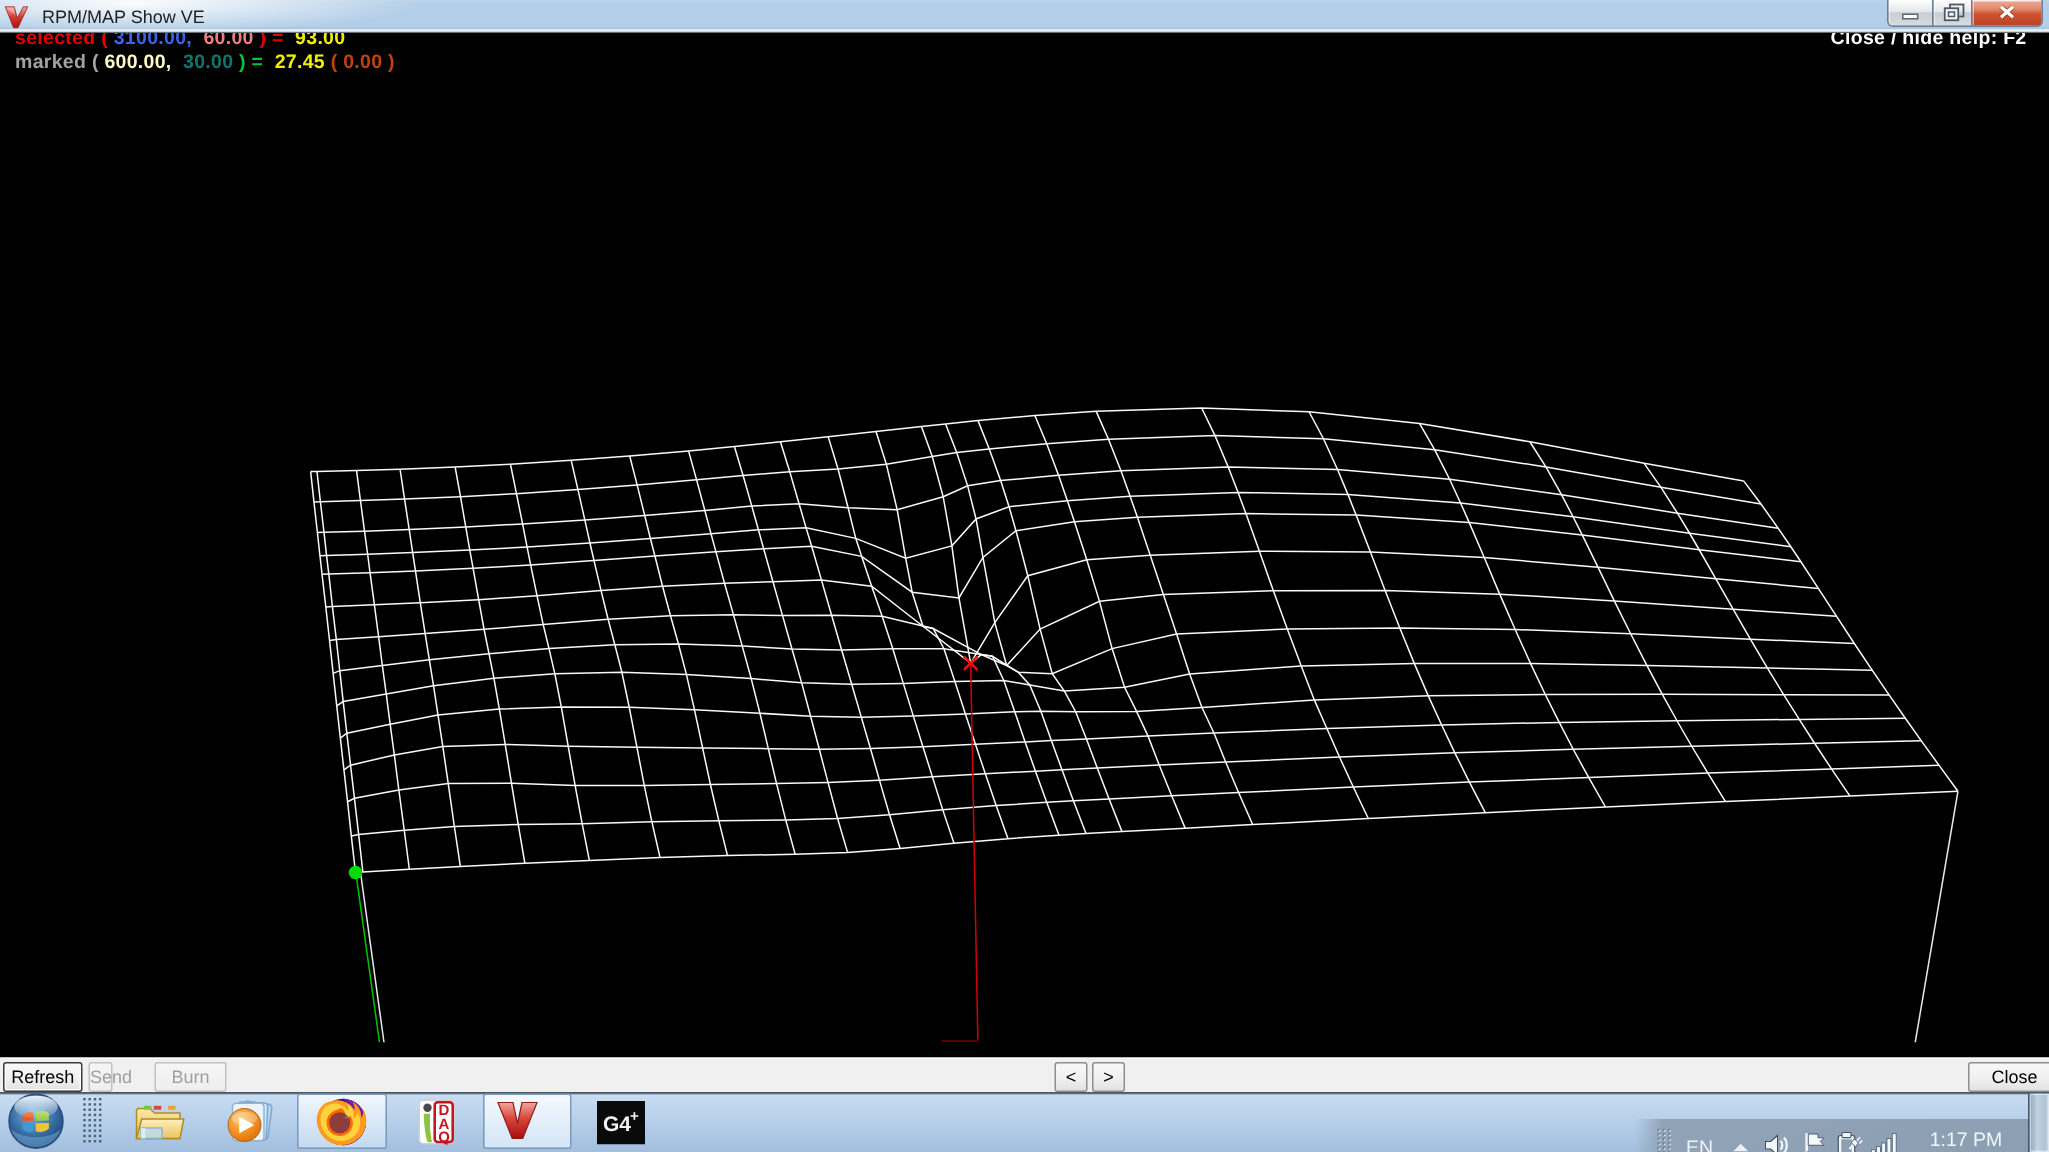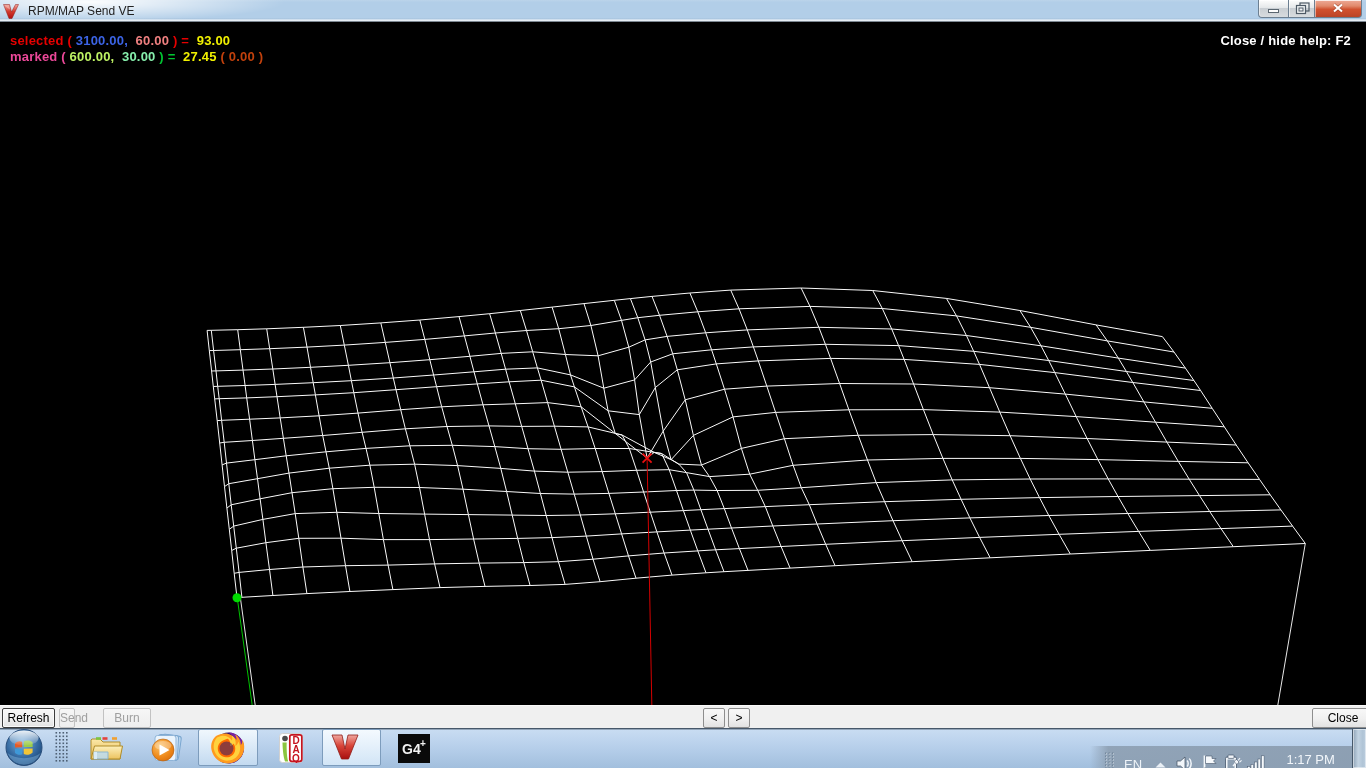--- a/index.html
+++ b/index.html
@@ -9,21 +9,21 @@
   background:radial-gradient(ellipse 260px 26px at 90px 2px, rgba(255,255,255,0.95), rgba(255,255,255,0) 75%); }
 #titletext { position:absolute; left:28px; top:4px; font-size:12px; color:#222; }
 #winbtns { position:absolute; top:0; right:4px; width:104px; height:18px; }
 .wb { position:absolute; top:0; height:18px; border:1px solid #6c7f91; border-top:none;
   background:linear-gradient(#fdfdfd 0%,#e5e8ea 45%,#c9ced3 50%,#d8dcdf 100%);
   box-shadow:inset 0 1px 0 rgba(255,255,255,0.8), inset 1px 0 0 rgba(255,255,255,0.5); }
 #wb-min { left:0; width:31px; border-radius:0 0 0 4px; }
 #wb-max { left:30px; width:27px; }
 #wb-close { left:56px; width:48px; border-radius:0 0 4px 0;
   background:linear-gradient(#eeaa97 0%,#e18a6c 35%,#d0512f 55%,#c64a2b 80%,#b84427 100%); }
-#client { position:absolute; top:28px; left:0; width:1358px; height:683px; background:#000; }
+#client { position:absolute; top:12px; left:0; width:1358px; height:683px; background:#000; }
 .ovl { position:absolute; font-size:13px; font-weight:bold; white-space:pre; letter-spacing:0.2px; }
 #toolbar { position:absolute; top:705px; left:0; width:1366px; height:24px;
   background:#f0f0f0; border-top:1px solid #fafafa; }
 .tbtn { position:absolute; top:2px; height:20px; font-size:12px; text-align:center;
   border:1px solid #8e8e8e; border-radius:2px; color:#000;
   background:linear-gradient(#f8f8f8 0%,#f0f0f0 55%,#e2e2e2 100%); line-height:18px; }
 .tbtn.dis { color:#9f9f9f; border-color:#c2c2c2;
   background:linear-gradient(#f6f6f6,#eeeeee); }
 .tbtn.focus { border-color:#3c3c3c; box-shadow:inset 0 0 0 1px #fafafa; }
 #taskbar { position:absolute; top:728px; left:0; width:1366px; height:40px;
@@ -83,37 +83,37 @@
 <line x1="240.5" y1="570.7" x2="256.0" y2="683.0" stroke="#e8e8e8"></line>
 <line x1="237.5" y1="571.7" x2="253.0" y2="683.0" stroke="#00c400"></line>
 <circle cx="237.0" cy="569.7" r="4.5" fill="#00dc00"></circle>
 <line x1="647.1" y1="430.1" x2="651.9" y2="681.0" stroke="#d40000"></line>
 <path d="M 627.9,682 h 24" stroke="#7c0000" fill="none"></path>
 <g stroke="#e81010" stroke-width="1.8">
         <path d="M 642.6,425.6 L 651.6,434.6 M 642.6,434.6 L 651.6,425.6"></path>
       </g>
 </svg>
 <div class="ovl" style="left:10px;top:5px"><span style="color:#e60000">selected ( </span><span style="color:#3c64e6">3100.00, </span><span style="color:#f08080"> 60.00</span><span style="color:#e60000"> ) = </span><span style="color:#f0f000"> 93.00</span></div>
-<div class="ovl" style="left:10px;top:21px"><span style="color:#ec4899">marked ( </span><span style="color:#bef264">600.00, </span><span style="color:#86efac"> 30.00</span><span style="color:#00c632"> ) = </span><span style="color:#f0f000"> 27.45</span><span style="color:#c2410c"> ( 0.00 )</span></div>
+<div class="ovl" style="left:10px;top:21px"><span style="color:#a3a3a3">marked ( </span><span style="color:#fef9c3">600.00, </span><span style="color:#0f766e"> 30.00</span><span style="color:#00c632"> ) = </span><span style="color:#f0f000"> 27.45</span><span style="color:#c2410c"> ( 0.00 )</span></div>
 <div class="ovl" style="right:7px;top:5px;color:#fff">Close / hide help: F2</div>
 </div>
 <div id="titlebar">
  <div id="titleglow"></div>
  <svg style="position:absolute;left:2px;top:2px" width="18" height="18">
       <defs>
         <linearGradient id="vg" x1="0" y1="0" x2="0" y2="1">
           <stop offset="0" stop-color="#f2a9a0"></stop>
           <stop offset="0.5" stop-color="#d33b30"></stop>
           <stop offset="1" stop-color="#b01010"></stop>
         </linearGradient>
       </defs>
       <path d="M1.5,2.5 L7.5,2.5 L9.5,10 L13.5,2.5 L16.5,2.5 L10,16.5 L7,16.5 Z" fill="url(#vg)" stroke="#8f1d18" stroke-width="0.5"></path>
       <path d="M2.5,3.2 L6.8,3.2 L8,7.5 L5,5.5 Z" fill="#f4b5ac" opacity="0.7"></path>
     </svg>
- <div id="titletext">RPM/MAP Send VE</div>
+ <div id="titletext">RPM/MAP Show VE</div>
  <div id="winbtns">
   <div class="wb" id="wb-min"><svg width="29" height="16">
           <rect x="9.5" y="9.5" width="10" height="3" fill="#fdfdfd" stroke="#5a6670" stroke-width="1"></rect>
         </svg></div>
   <div class="wb" id="wb-max"><svg width="25" height="16">
           <rect x="11" y="3" width="9" height="8" fill="none" stroke="#4e5a66" stroke-width="1.2"></rect>
           <rect x="7.5" y="5.5" width="9" height="8" fill="#f2f4f6" stroke="#4e5a66" stroke-width="1.2"></rect>
           <rect x="10" y="8" width="4" height="3" fill="none" stroke="#4e5a66" stroke-width="1"></rect>
         </svg></div>
   <div class="wb" id="wb-close"><svg width="46" height="16">

